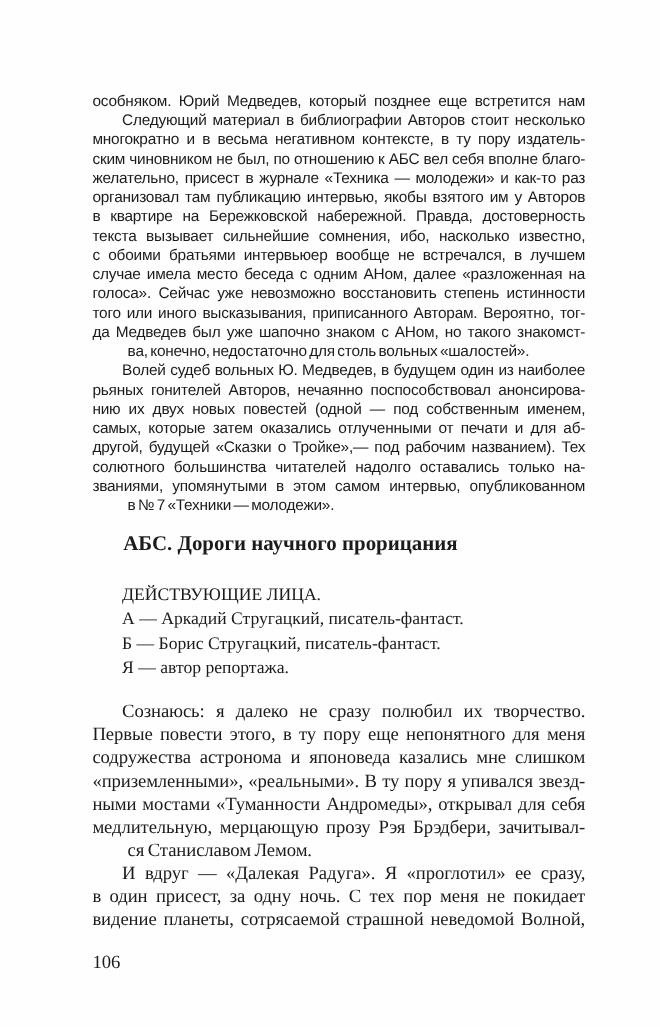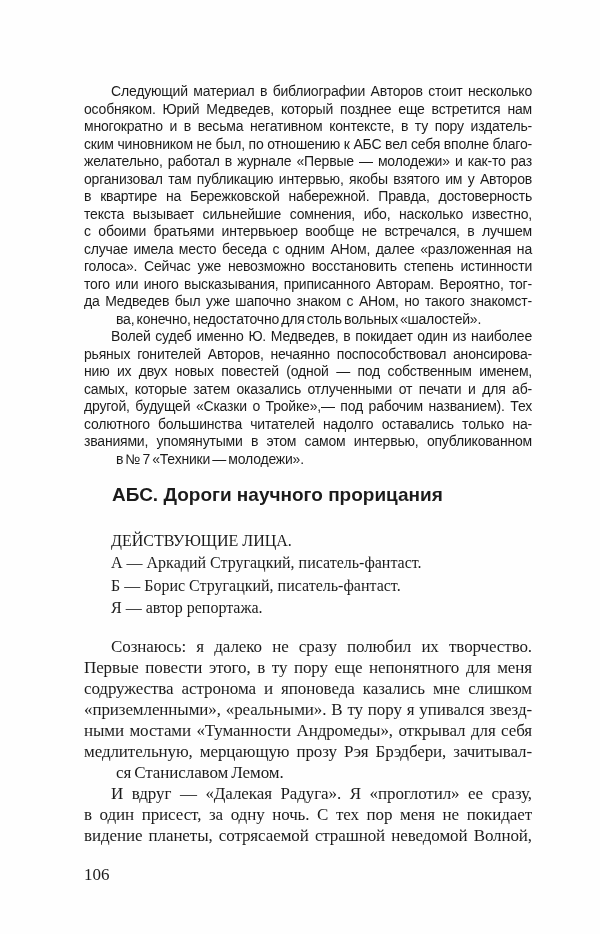--- a/index.html
+++ b/index.html
@@ -28,21 +28,21 @@
     font-family: "Liberation Serif", serif;
     font-size: 17px;
     line-height: 21px;
     letter-spacing: -0.1px;
     word-spacing: -1px;
   }
   .para .line { text-align: justify; text-align-last: justify; }
   .para .line.end { text-align-last: left; margin-left: 32px; }
   .para .line.first { text-indent: 27px; }
   .heading {
-    font-family: Liberation Sans, sans-serif;
+    font-family: Liberation Serif, serif;
     font-weight: bold;
     font-size: 19px;
     line-height: 24px;
     padding-left: 28px;
     margin: 0;
   }
   .cast {
     font-family: "Liberation Serif", serif;
     font-size: 16px;
     line-height: 22.4px;
@@ -59,38 +59,38 @@
     line-height: 20px;
     margin-top: 16px;
   }
 </style>
 </head>
 <body>
 
 <div class="page">
 
   <div class="block sans para" style="top:83px">
+      <div class="line">особняком. Юрий Медведев, который позднее еще встретится нам</div>
       <div class="line first">Следующий материал в библиографии Авторов стоит несколько</div>
-      <div class="line">особняком. Юрий Медведев, который позднее еще встретится нам</div>
       <div class="line">многократно и в весьма негативном контексте, в ту пору издатель-</div>
       <div class="line">ским чиновником не был, по отношению к АБС вел себя вполне благо-</div>
-      <div class="line">желательно, работал в журнале «Первые — молодежи» и как-то раз</div>
+      <div class="line">желательно, присест в журнале «Техника — молодежи» и как-то раз</div>
       <div class="line">организовал там публикацию интервью, якобы взятого им у Авторов</div>
       <div class="line">в квартире на Бережковской набережной. Правда, достоверность</div>
       <div class="line">текста вызывает сильнейшие сомнения, ибо, насколько известно,</div>
       <div class="line">с обоими братьями интервьюер вообще не встречался, в лучшем</div>
       <div class="line">случае имела место беседа с одним АНом, далее «разложенная на</div>
       <div class="line">голоса». Сейчас уже невозможно восстановить степень истинности</div>
       <div class="line">того или иного высказывания, приписанного Авторам. Вероятно, тог-</div>
       <div class="line">да Медведев был уже шапочно знаком с АНом, но такого знакомст-</div>
       <div class="line end">ва, конечно, недостаточно для столь вольных «шалостей».</div>
     </div>
 
   <div class="block sans para" style="top:328px">
-      <div class="line first">Волей судеб именно Ю. Медведев, в покидает один из наиболее</div>
+      <div class="line first">Волей судеб вольных Ю. Медведев, в будущем один из наиболее</div>
       <div class="line">рьяных гонителей Авторов, нечаянно поспособствовал анонсирова-</div>
       <div class="line">нию их двух новых повестей (одной — под собственным именем,</div>
       <div class="line">самых, которые затем оказались отлученными от печати и для аб-</div>
       <div class="line">другой, будущей «Сказки о Тройке»,— под рабочим названием). Тех</div>
       <div class="line">солютного большинства читателей надолго оставались только на-</div>
       <div class="line">званиями, упомянутыми в этом самом интервью, опубликованном</div>
       <div class="line end">в № 7 «Техники — молодежи».</div>
     </div>
 
   <h2 class="block heading" style="top:483px">АБС. Дороги научного прорицания</h2>

